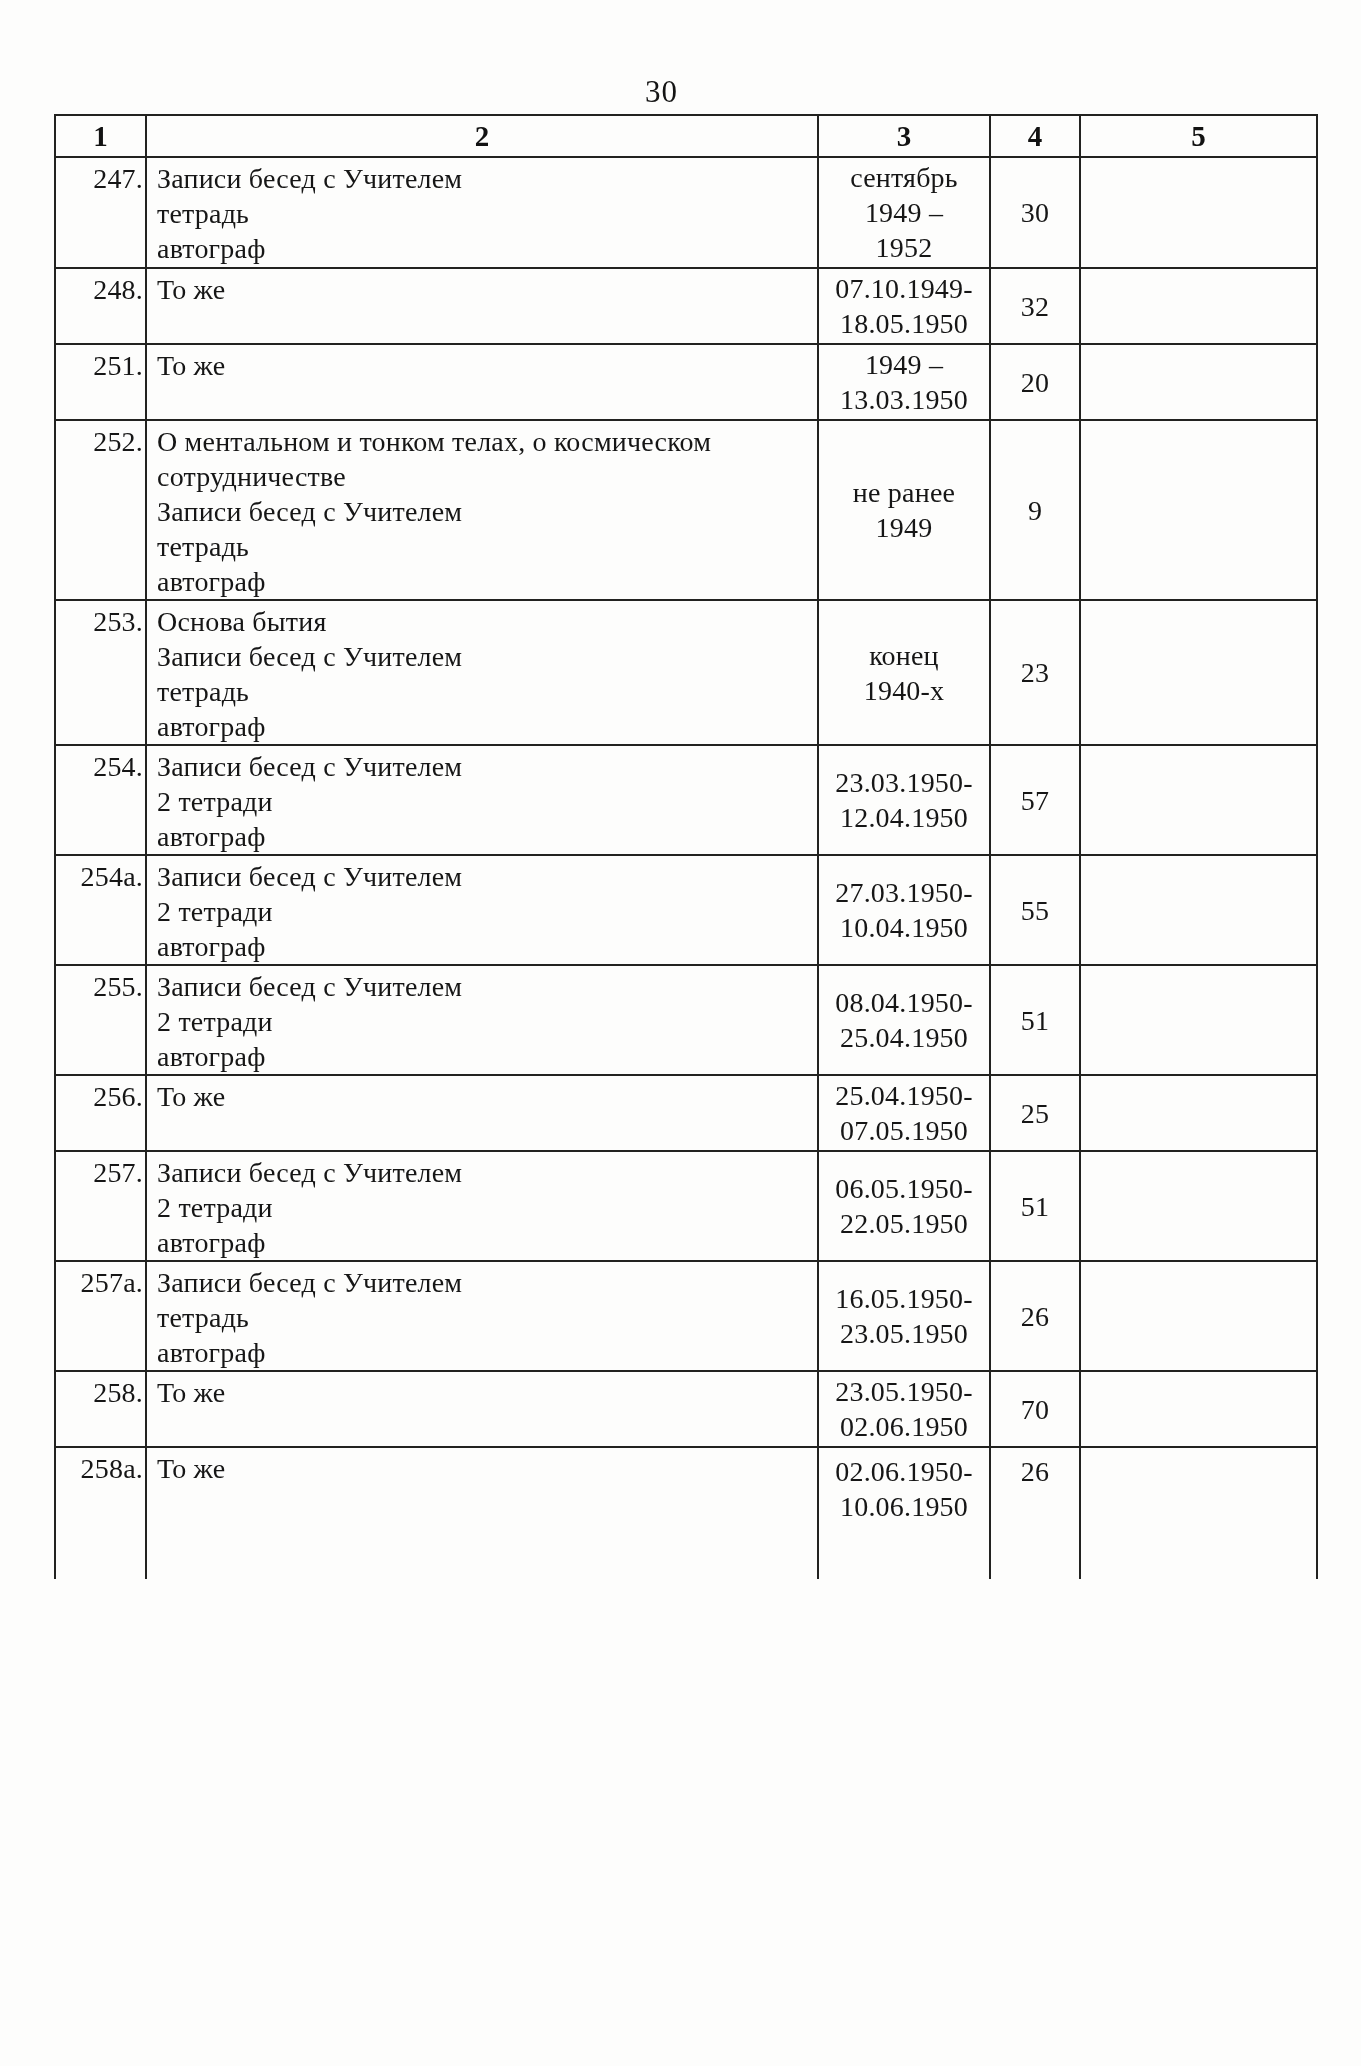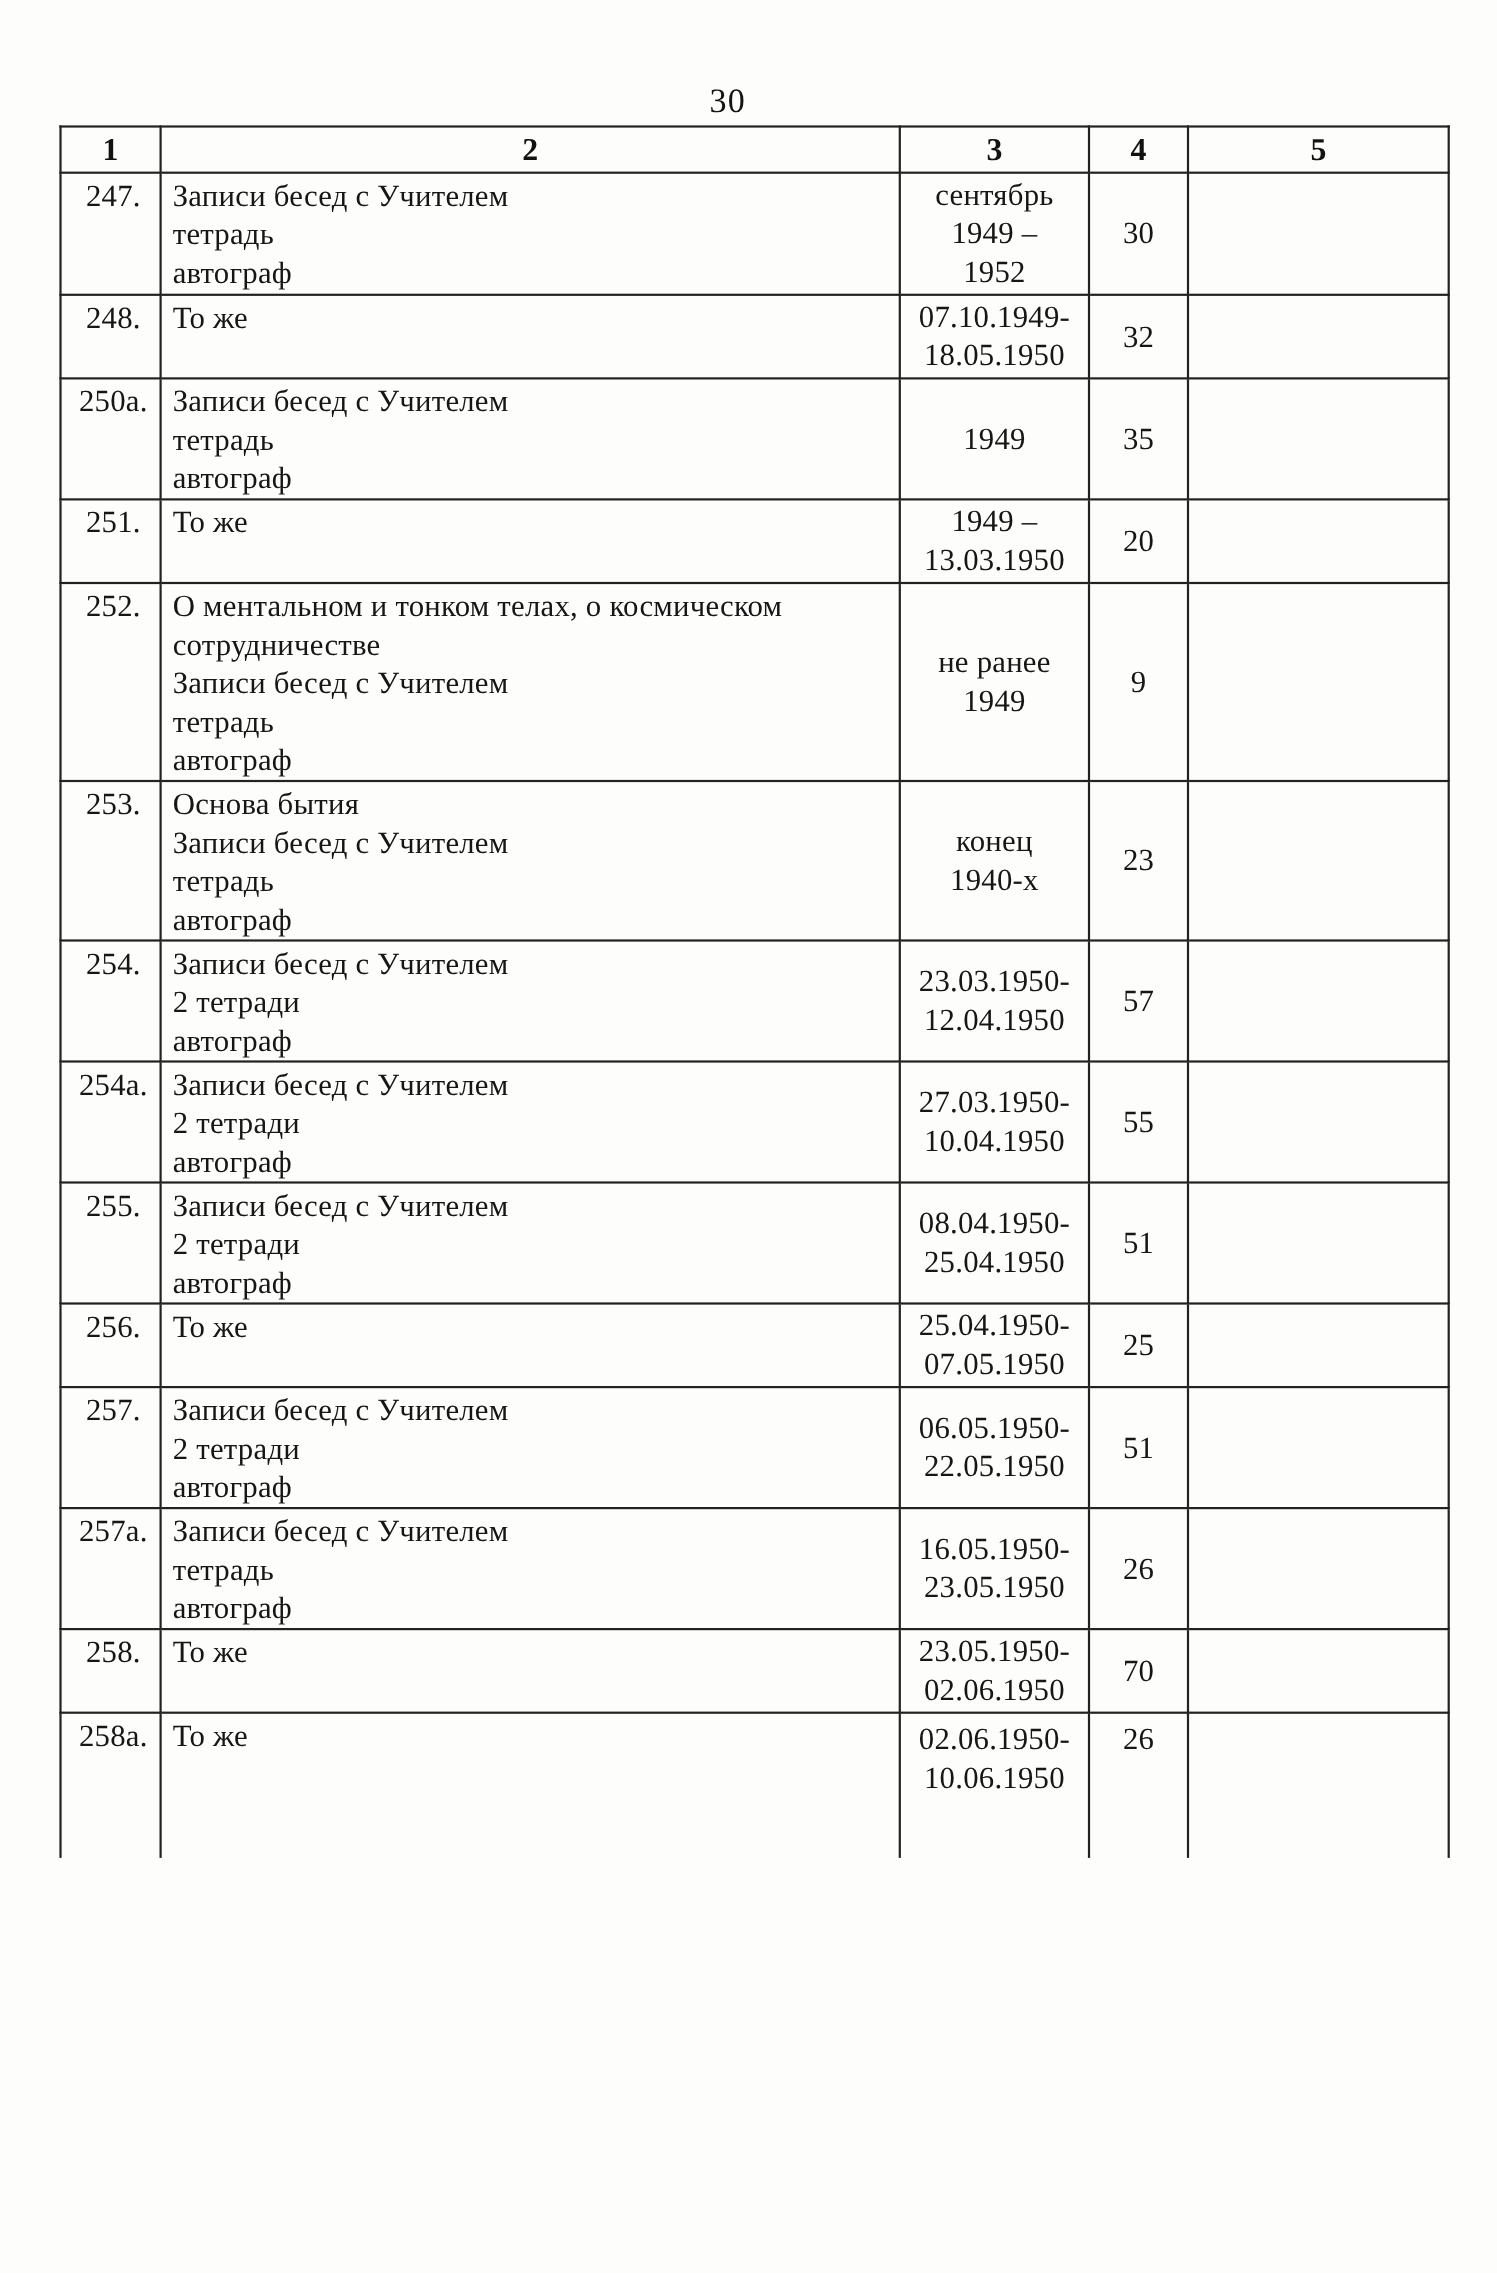--- a/index.html
+++ b/index.html
@@ -52,21 +52,21 @@
     padding: 0;
     color: #121212;
   }
   table.inventory td {
     font-size: 28px;
     line-height: 35px;
     letter-spacing: 0.2px;
   }
   td.c-no {
     vertical-align: top;
-    text-align: center;
+    text-align: right;
     padding: 3px 2px 8px 7px;
   }
   td.c-desc {
     vertical-align: top;
     text-align: left;
     padding: 3px 8px 0 10px;
     white-space: pre-line;
   }
   td.c-date {
     vertical-align: middle;
@@ -128,29 +128,20 @@
       </tr>
       <tr>
         <td class="c-no">248.</td>
         <td class="c-desc">То же</td>
         <td class="c-date">07.10.1949-
 18.05.1950</td>
         <td class="c-count">32</td>
         <td class="c-note"></td>
       </tr>
       <tr>
-        <td class="c-no">250а.</td>
-        <td class="c-desc">Записи бесед с Учителем
-тетрадь
-автограф</td>
-        <td class="c-date">1949</td>
-        <td class="c-count">35</td>
-        <td class="c-note"></td>
-      </tr>
-      <tr>
         <td class="c-no">251.</td>
         <td class="c-desc">То же</td>
         <td class="c-date">1949 –
 13.03.1950</td>
         <td class="c-count">20</td>
         <td class="c-note"></td>
       </tr>
       <tr>
         <td class="c-no">252.</td>
         <td class="c-desc">О ментальном и тонком телах, о космическом

